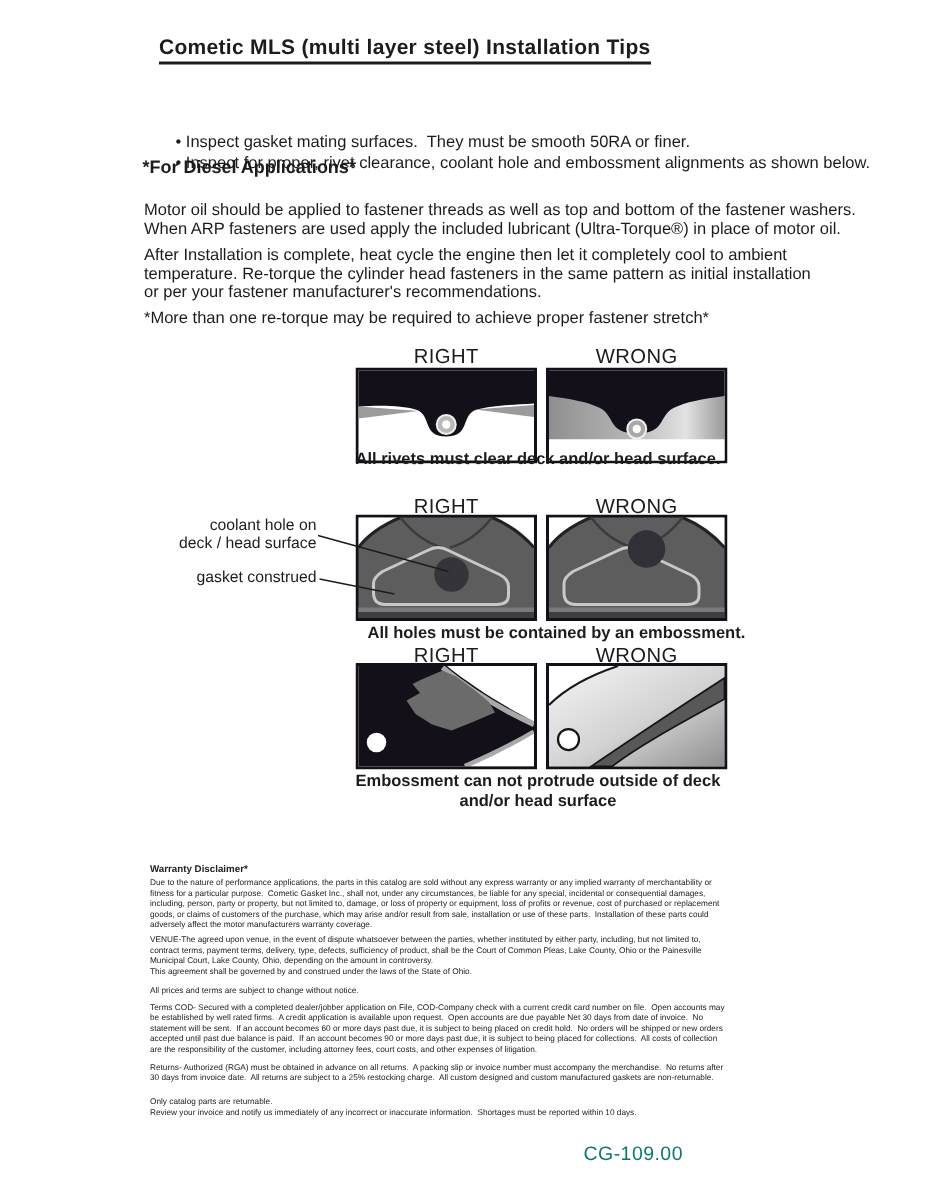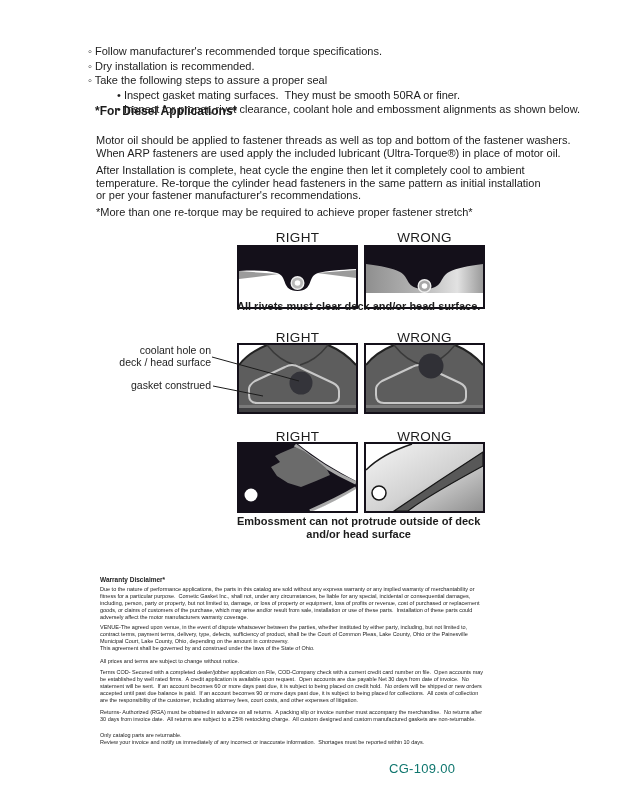--- a/index.html
+++ b/index.html
@@ -28,24 +28,22 @@
   .warr{left:100px;width:442px;font-size:5.5px;line-height:6.9px;color:#222;}
   .warr-head{left:100px;top:576px;font-size:6.5px;font-weight:bold;color:#222;}
   .page-code{left:389px;top:761px;font-size:13px;color:#0f766e;letter-spacing:.3px;}
   .overlay{position:absolute;pointer-events:none;}
 </style>
 </head>
 <body>
 
 <div id="page">
 
+  <div class="abs title">Cometic MLS (multi layer steel) Installation Tips</div>
 
-  <div class="abs pre bullets">◦ Follow manufacturer's recommended torque specifications.
-◦ Dry installation is recommended.
-◦ Take the following steps to assure a proper seal</div>
   <div class="abs pre subbullets">• Inspect gasket mating surfaces.  They must be smooth 50RA or finer.
 • Inspect for proper, rivet clearance, coolant hole and embossment alignments as shown below.</div>
 
   <div class="abs diesel-heading">*For Diesel Applications*</div>
   <div class="abs pre para1">Motor oil should be applied to fastener threads as well as top and bottom of the fastener washers.
 When ARP fasteners are used apply the included lubricant (Ultra-Torque®) in place of motor oil.</div>
   <div class="abs pre para2">After Installation is complete, heat cycle the engine then let it completely cool to ambient
 temperature. Re-torque the cylinder head fasteners in the same pattern as initial installation
 or per your fastener manufacturer's recommendations.</div>
   <div class="abs note">*More than one re-torque may be required to achieve proper fastener stretch*</div>
@@ -121,20 +119,21 @@
       <path d="M12,52 L12,46 Q12,42 18,38 L48,24 Q55,20 62,24 L96,40 Q102,43 102,48 L102,54 Q102,60 94,60 L20,60 Q12,60 12,52 Z" fill="none" stroke="#c8c8c8" stroke-width="2" stroke-linejoin="round"></path>
       <circle cx="67" cy="23" r="12.5" fill="#303036"></circle>
     </svg>
   </div>
 
   <svg class="overlay" style="left:110px;top:340px;" width="260" height="70" viewBox="0 0 260 70">
     <line x1="102" y1="17" x2="189" y2="41" stroke="#1c1c1c" stroke-width="1"></line>
     <line x1="103" y1="46" x2="153" y2="56" stroke="#1c1c1c" stroke-width="1"></line>
   </svg>
 
+  <div class="abs caption" style="left:245px;top:416px;">All holes must be contained by an embossment.</div>
 
   <div class="abs rw-label" style="left:237px;top:429px;">RIGHT</div>
   <div class="abs rw-label" style="left:364px;top:429px;">WRONG</div>
 
   <div class="diagram" style="left:237px;top:442px;">
     <svg viewBox="0 0 121 71">
       <rect x="2" y="2" width="117" height="67" fill="#14101a"></rect>
       <path d="M58,3 C75,17 97,31 119,41" fill="none" stroke="#a9a9a9" stroke-width="3.5"></path>
       <path d="M61,2 L119,2 L119,39 C99,29 77,15 61,2 Z" fill="#ffffff"></path>
       <path d="M73,69 C89,62 104,55 119,46" fill="none" stroke="#a9a9a9" stroke-width="3.5"></path>

